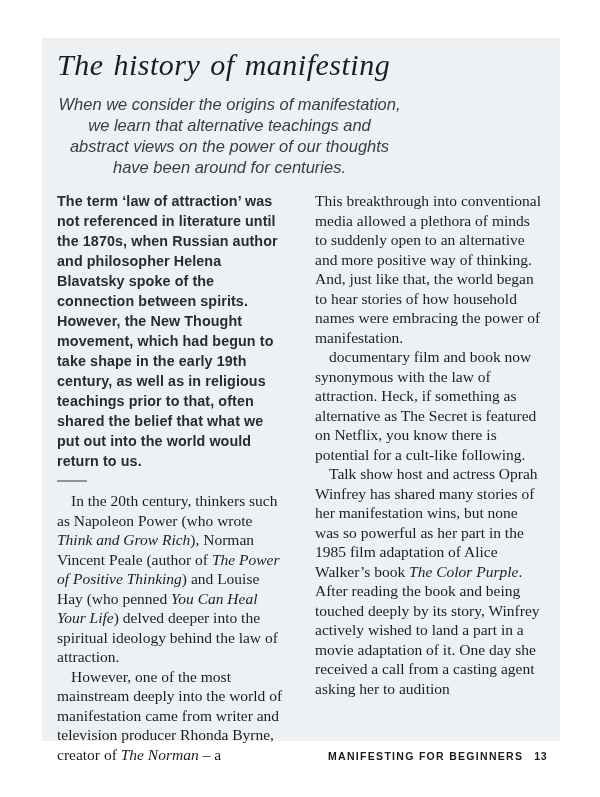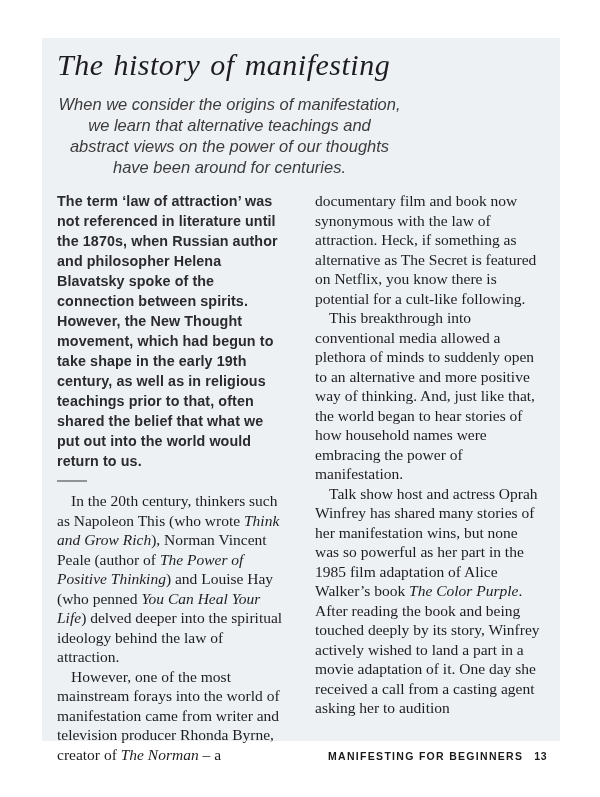--- a/index.html
+++ b/index.html
@@ -109,29 +109,29 @@
 <div class="panel">
   <h1 class="page-title">The history of manifesting</h1>
 
   <p class="intro">When we consider the origins of manifestation, we learn that alternative teachings and abstract views on the power of our thoughts have been around for centuries.</p>
 
   <div class="columns">
     <div class="col col-left">
       <p class="lead">The term ‘law of attraction’ was not referenced in literature until the 1870s, when Russian author and philosopher Helena Blavatsky spoke of the connection between spirits. However, the New Thought movement, which had begun to take shape in the early 19th century, as well as in religious teachings prior to that, often shared the belief that what we put out into the world would return to us.</p>
       <hr class="rule">
       <div class="serif-flow">
-          <p><span>In the 20th century, thinkers such as Napoleon This (who wrote </span><em>Think and Grow Rich</em><span>), Norman Vincent Peale (author of </span><em>The Power of Positive Thinking</em><span>) and Louise Hay (who penned </span><em>You Can Heal Your Life</em><span>) delved deeper into the spiritual ideology behind the law of attraction.</span></p>
-          <p><span>However, one of the most mainstream forays into the world of manifestation came from writer and television producer Rhonda Byrne, creator of </span><em>The Norman</em><span> – a</span></p>
+          <p><span>In the 20th century, thinkers such as Napoleon Power (who wrote </span><em>Think and Grow Rich</em><span>), Norman Vincent Peale (author of </span><em>The Power of Positive Thinking</em><span>) and Louise Hay (who penned </span><em>You Can Heal Your Life</em><span>) delved deeper into the spiritual ideology behind the law of attraction.</span></p>
+          <p><span>However, one of the most mainstream deeply into the world of manifestation came from writer and television producer Rhonda Byrne, creator of </span><em>The Norman</em><span> – a</span></p>
         </div>
     </div>
 
     <div class="col col-right">
       <div class="serif-flow">
+          <p><span>This breakthrough into conventional media allowed a plethora of minds to suddenly open to an alternative and more positive way of thinking. And, just like that, the world began to hear stories of how household names were embracing the power of manifestation.</span></p>
           <p><span>documentary film and book now synonymous with the law of attraction. Heck, if something as alternative as The Secret is featured on Netflix, you know there is potential for a cult-like following.</span></p>
-          <p><span>This breakthrough into conventional media allowed a plethora of minds to suddenly open to an alternative and more positive way of thinking. And, just like that, the world began to hear stories of how household names were embracing the power of manifestation.</span></p>
           <p><span>Talk show host and actress Oprah Winfrey has shared many stories of her manifestation wins, but none was so powerful as her part in the 1985 film adaptation of Alice Walker’s book </span><em>The Color Purple</em><span>. After reading the book and being touched deeply by its story, Winfrey actively wished to land a part in a movie adaptation of it. One day she received a call from a casting agent asking her to audition</span></p>
         </div>
     </div>
   </div>
 </div>
 
 <div class="footer">
   <span>MANIFESTING FOR BEGINNERS</span><span class="page-number">13</span>
 </div>
 

